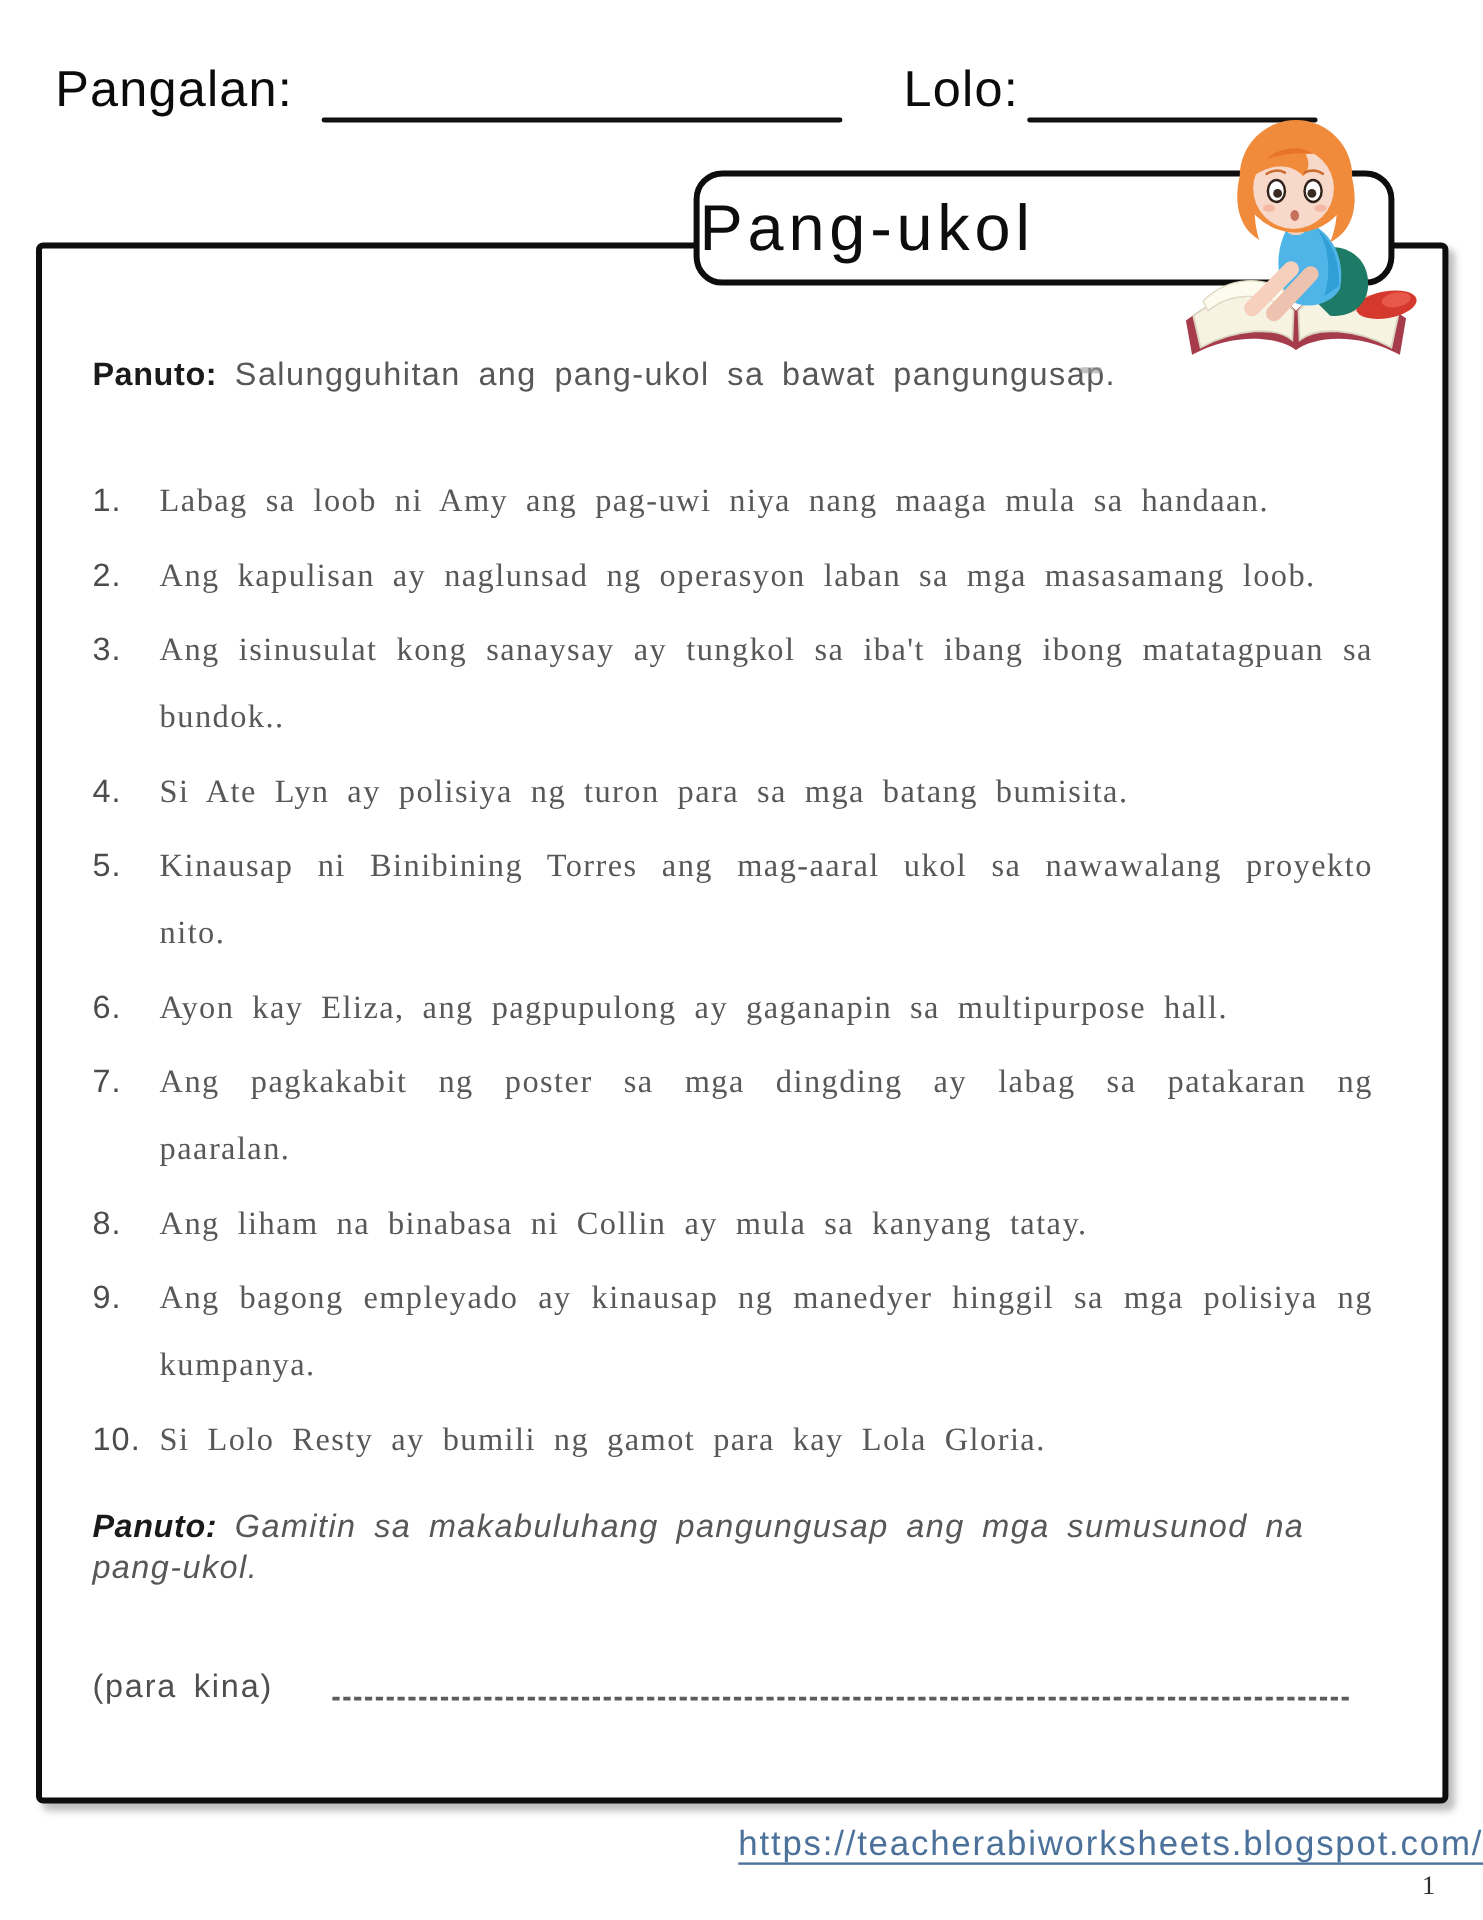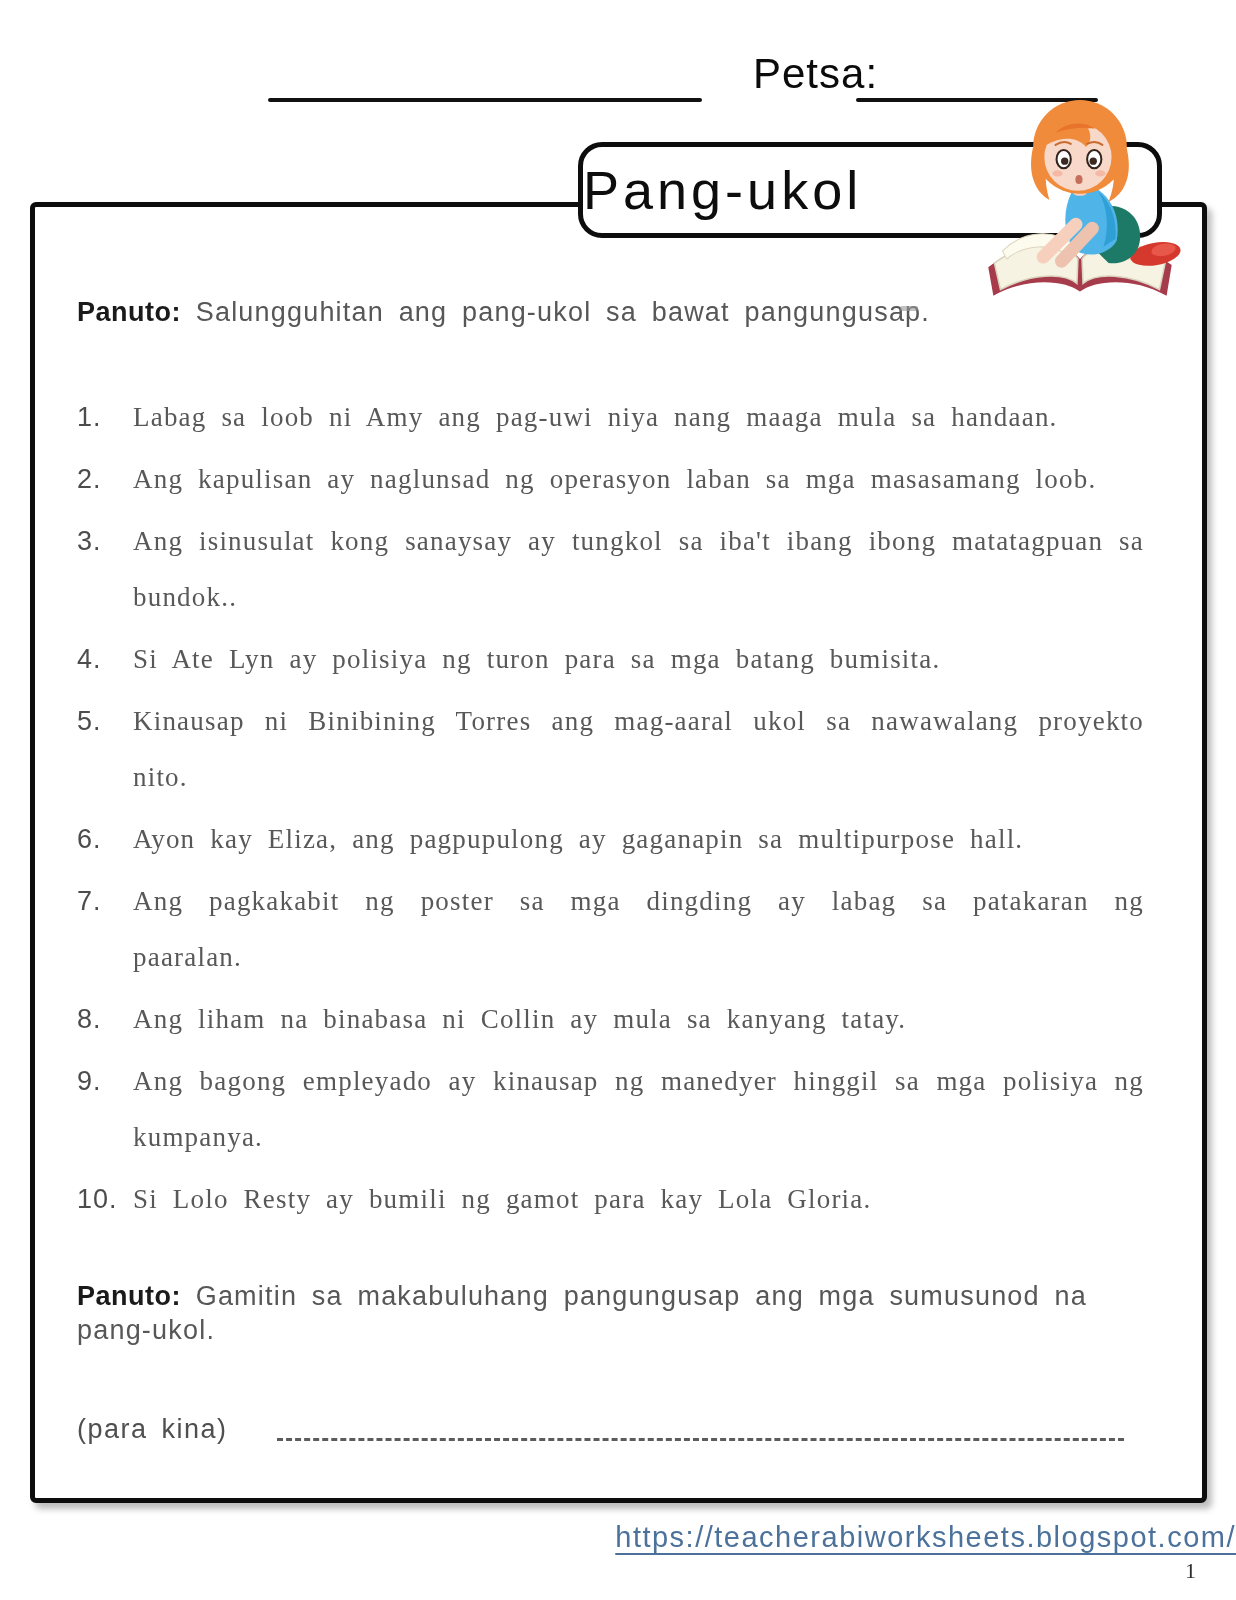--- a/index.html
+++ b/index.html
@@ -84,21 +84,21 @@
     letter-spacing:1.2px;
     word-spacing:6px;
     line-height:34px;
   }
   .panuto b{
     color:#1a1a1a;
     font-weight:700;
     letter-spacing:.5px;
   }
   .panuto-1{margin-bottom:60px;}
-  .panuto-2{margin-top:52px;}
+  .panuto-2{margin-top:28px;font-style:italic;}
 
   ol.items{
     list-style:none;
     margin:0;padding:0;
   }
   ol.items li{
     display:flex;
     margin-bottom:6px;
   }
   .item-num{
@@ -158,22 +158,23 @@
     font-family:"Liberation Serif", serif;
     font-size:22px;
     color:#2e2e2e;
   }
 </style>
 </head>
 <body>
 
 <div class="page">
 
+  <div class="hdr-label pangalan">Pangalan:</div>
   <div class="hdr-line name-line"></div>
-  <div class="hdr-label petsa">Petsa:</div>
+  <div class="hdr-label petsa">Lolo:</div>
   <div class="hdr-line date-line"></div>
 
   <div class="main-box">
 
     <div class="panuto panuto-1">
       <b>Panuto:</b>
       <span>Salungguhitan ang pang-ukol sa bawat pangungusap.</span>
     </div>
 
     <ol class="items">

